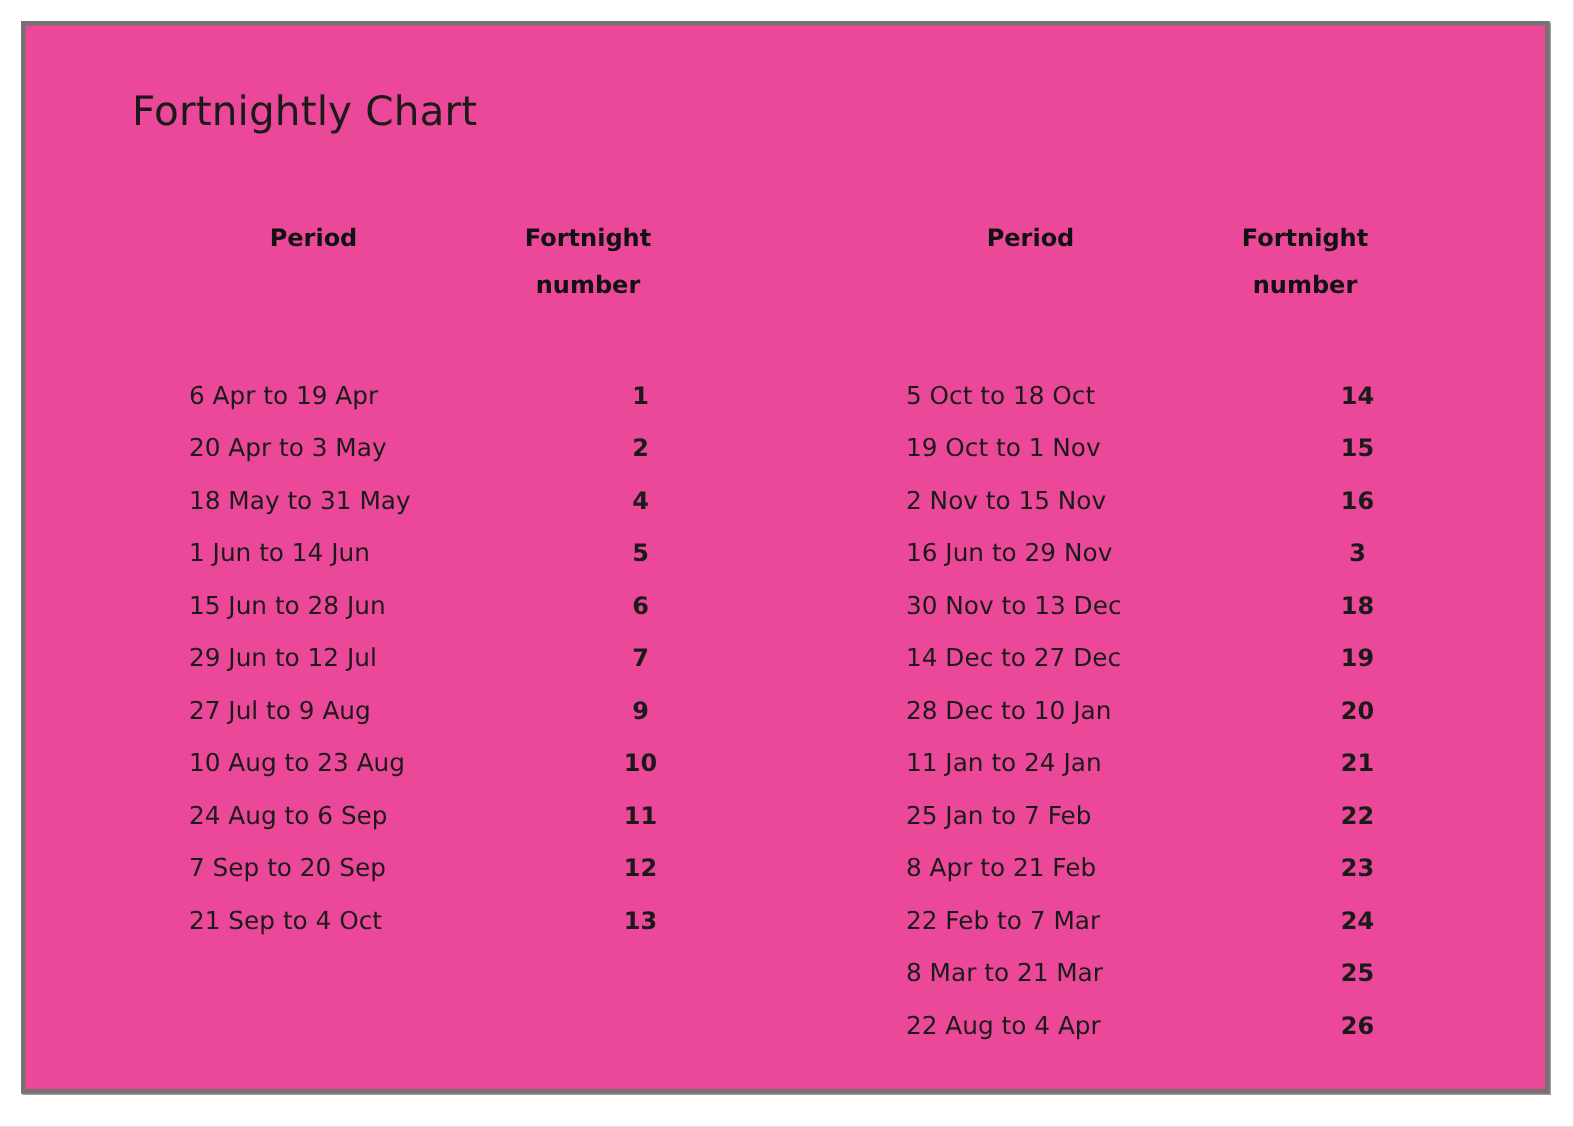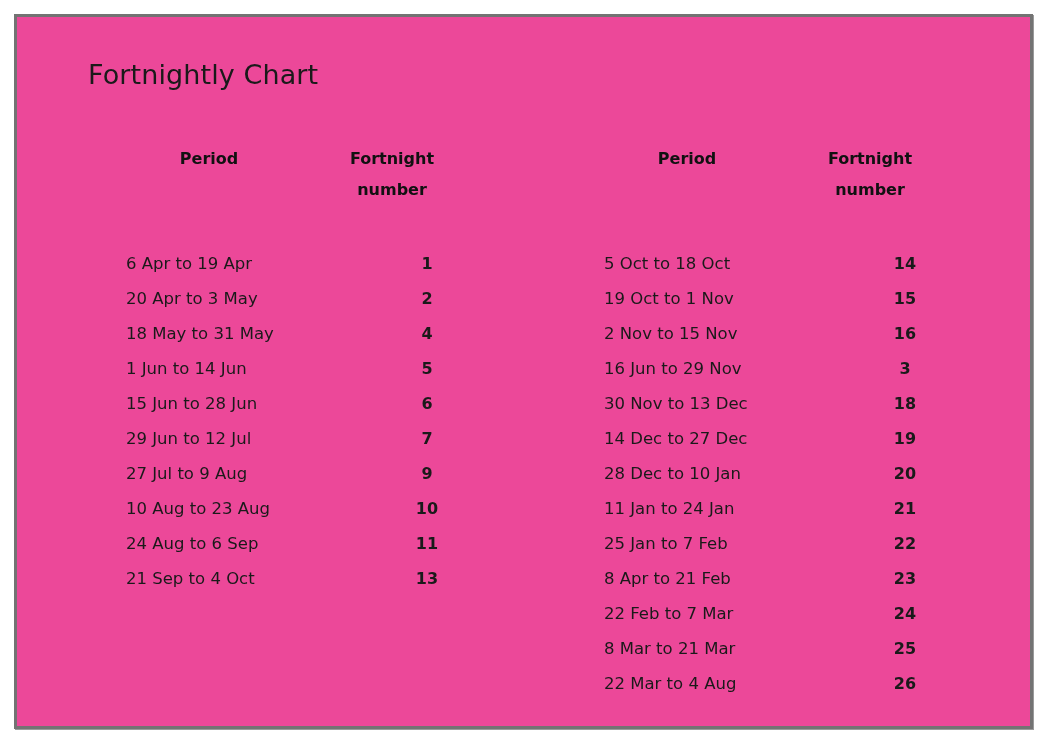--- a/index.html
+++ b/index.html
@@ -135,20 +135,24 @@
         </tr>
         <tr>
           <td class="col-period">10 Aug to 23 Aug</td>
           <td class="col-number">10</td>
         </tr>
         <tr>
           <td class="col-period">24 Aug to 6 Sep</td>
           <td class="col-number">11</td>
         </tr>
         <tr>
+          <td class="col-period">7 Sep to 20 Sep</td>
+          <td class="col-number">12</td>
+        </tr>
+        <tr>
           <td class="col-period">21 Sep to 4 Oct</td>
           <td class="col-number">13</td>
         </tr>
       </tbody>
   </table>
 
   <table class="tbl" id="tbl-right">
     <tbody>
         <tr>
           <td class="col-period">5 Oct to 18 Oct</td>
@@ -192,19 +196,19 @@
         </tr>
         <tr>
           <td class="col-period">22 Feb to 7 Mar</td>
           <td class="col-number">24</td>
         </tr>
         <tr>
           <td class="col-period">8 Mar to 21 Mar</td>
           <td class="col-number">25</td>
         </tr>
         <tr>
-          <td class="col-period">22 Mar to 4 Aug</td>
+          <td class="col-period">22 Aug to 4 Apr</td>
           <td class="col-number">26</td>
         </tr>
       </tbody>
   </table>
 
 </div>
 
 </body></html>

